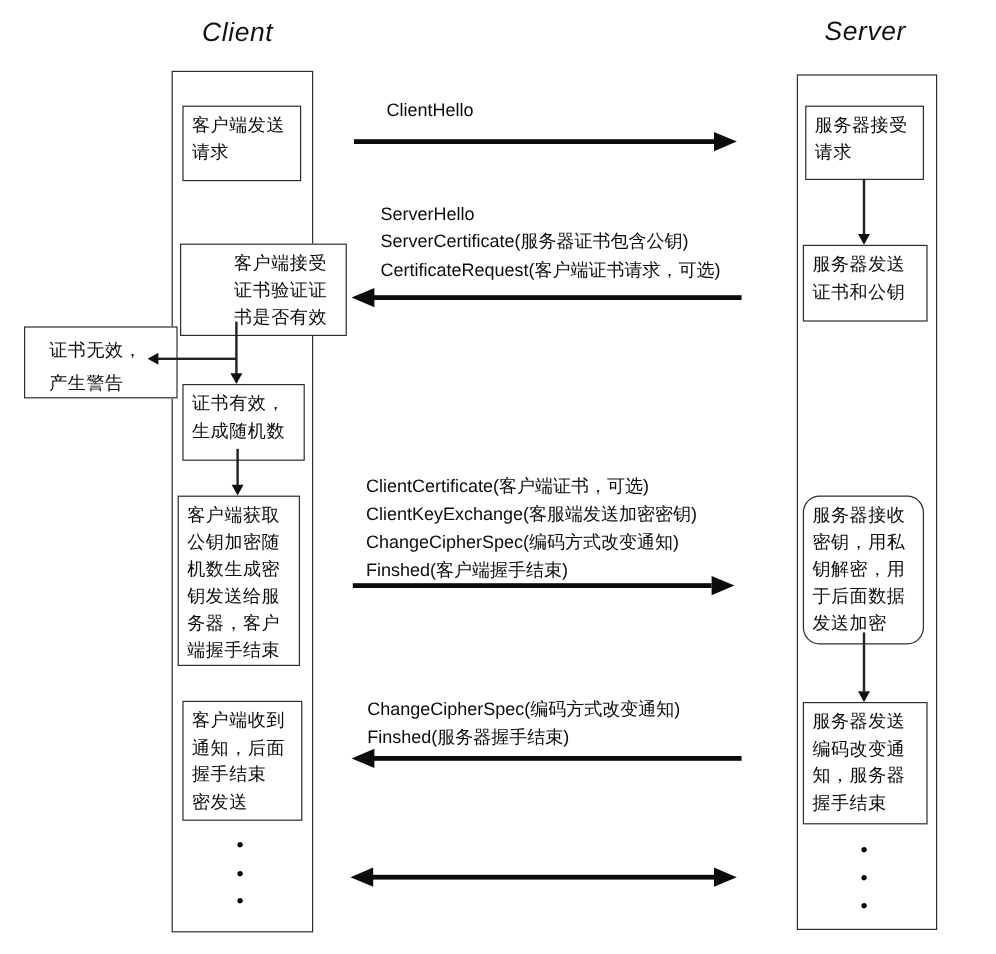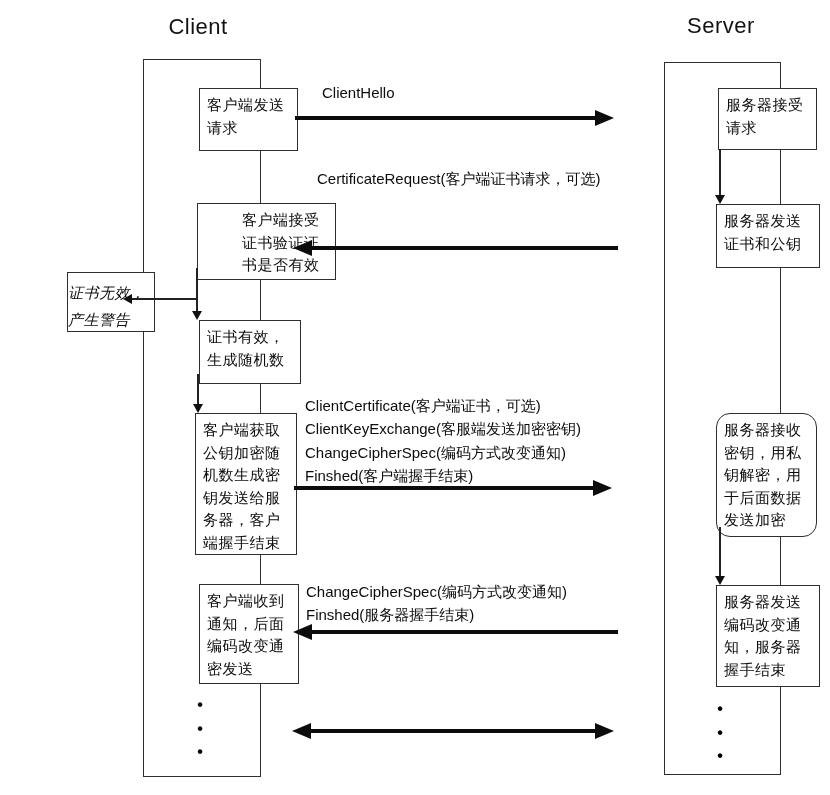--- a/index.html
+++ b/index.html
@@ -2,31 +2,31 @@
 <html><head>
 <meta charset="utf-8">
 <style>
   html,body{margin:0;padding:0;background:#ffffff;}
   .canvas{
     position:relative;width:830px;height:795px;background:#ffffff;
     font-family:"Liberation Sans","DejaVu Sans",sans-serif;color:#0c0c0c;overflow:hidden;
   }
   .lane-title{
     position:absolute;width:120px;text-align:center;
-    font-size:22px;font-weight:500;color:#111;letter-spacing:0.5px;
+    font-size:22px;font-weight:500;color:#111;letter-spacing:0.5px;font-style:italic;
   }
   .lane{
     position:absolute;border:1px solid #2e2e2e;background:#ffffff;
   }
   .step,.note{
     position:absolute;border:1px solid #2e2e2e;background:#ffffff;
     font-size:15px;line-height:22.5px;padding:5px 7px;
-    white-space:pre-line;letter-spacing:0.5px;margin-left:47px;
+    white-space:pre-line;letter-spacing:0.5px;
   }
-  .note{line-height:27px;padding:6px 0;font-style:italic;}
+  .note{line-height:27px;padding:6px 20px;}
   .msg-line{position:absolute;height:4px;background:#0c0c0c;}
   .head-right{position:absolute;width:0;height:0;
     border-top:8px solid transparent;border-bottom:8px solid transparent;border-left:19px solid #0c0c0c;}
   .head-left{position:absolute;width:0;height:0;
     border-top:8px solid transparent;border-bottom:8px solid transparent;border-right:19px solid #0c0c0c;}
   .flow-line-v{position:absolute;width:2px;background:#222;}
   .flow-line-h{position:absolute;height:2px;background:#222;}
   .fhead-down{position:absolute;width:0;height:0;
     border-left:5px solid transparent;border-right:5px solid transparent;border-top:9px solid #111;}
   .fhead-left{position:absolute;width:0;height:0;
@@ -54,21 +54,21 @@
   <div class="step" style="left:152px;top:320px;width:86px;height:52px;">证书有效，
 生成随机数</div>
   <div class="step" style="left:148px;top:413px;width:86px;height:130px;">客户端获取
 公钥加密随
 机数生成密
 钥发送给服
 务器，客户
 端握手结束</div>
   <div class="step" style="left:152px;top:584px;width:84px;height:88px;">客户端收到
 通知，后面
-编码改变通
+握手结束
 密发送</div>
 
   <div class="note" style="left:20px;top:272px;width:86px;height:46px;">证书无效，
 产生警告</div>
 
   <div class="step" style="left:671px;top:88px;width:83px;height:50px;">服务器接受
 请求</div>
   <div class="step" style="left:669px;top:204px;width:88px;height:52px;">服务器发送
 证书和公钥</div>
   <div class="step" style="left:669px;top:413px;width:85px;height:112px;border-radius:14px;">服务器接收
@@ -104,20 +104,22 @@
 
   <div class="msg-label" style="left:322px;top:81px;">
     <div>ClientHello</div>
   </div>
   <div>
     <div class="msg-line" style="left:295px;top:116px;width:300px;"></div>
     <div class="head-right" style="left:595px;top:110px;"></div>
   </div>
 
   <div class="msg-label" style="left:317px;top:167px;">
+    <div>ServerHello</div>
+    <div>ServerCertificate(服务器证书包含公钥)</div>
     <div>CertificateRequest(客户端证书请求，可选)</div>
   </div>
   <div>
     <div class="msg-line" style="left:311px;top:246px;width:307px;"></div>
     <div class="head-left" style="left:293px;top:240px;"></div>
   </div>
 
   <div class="msg-label" style="left:305px;top:394px;">
     <div>ClientCertificate(客户端证书，可选)</div>
     <div>ClientKeyExchange(客服端发送加密密钥)</div>

